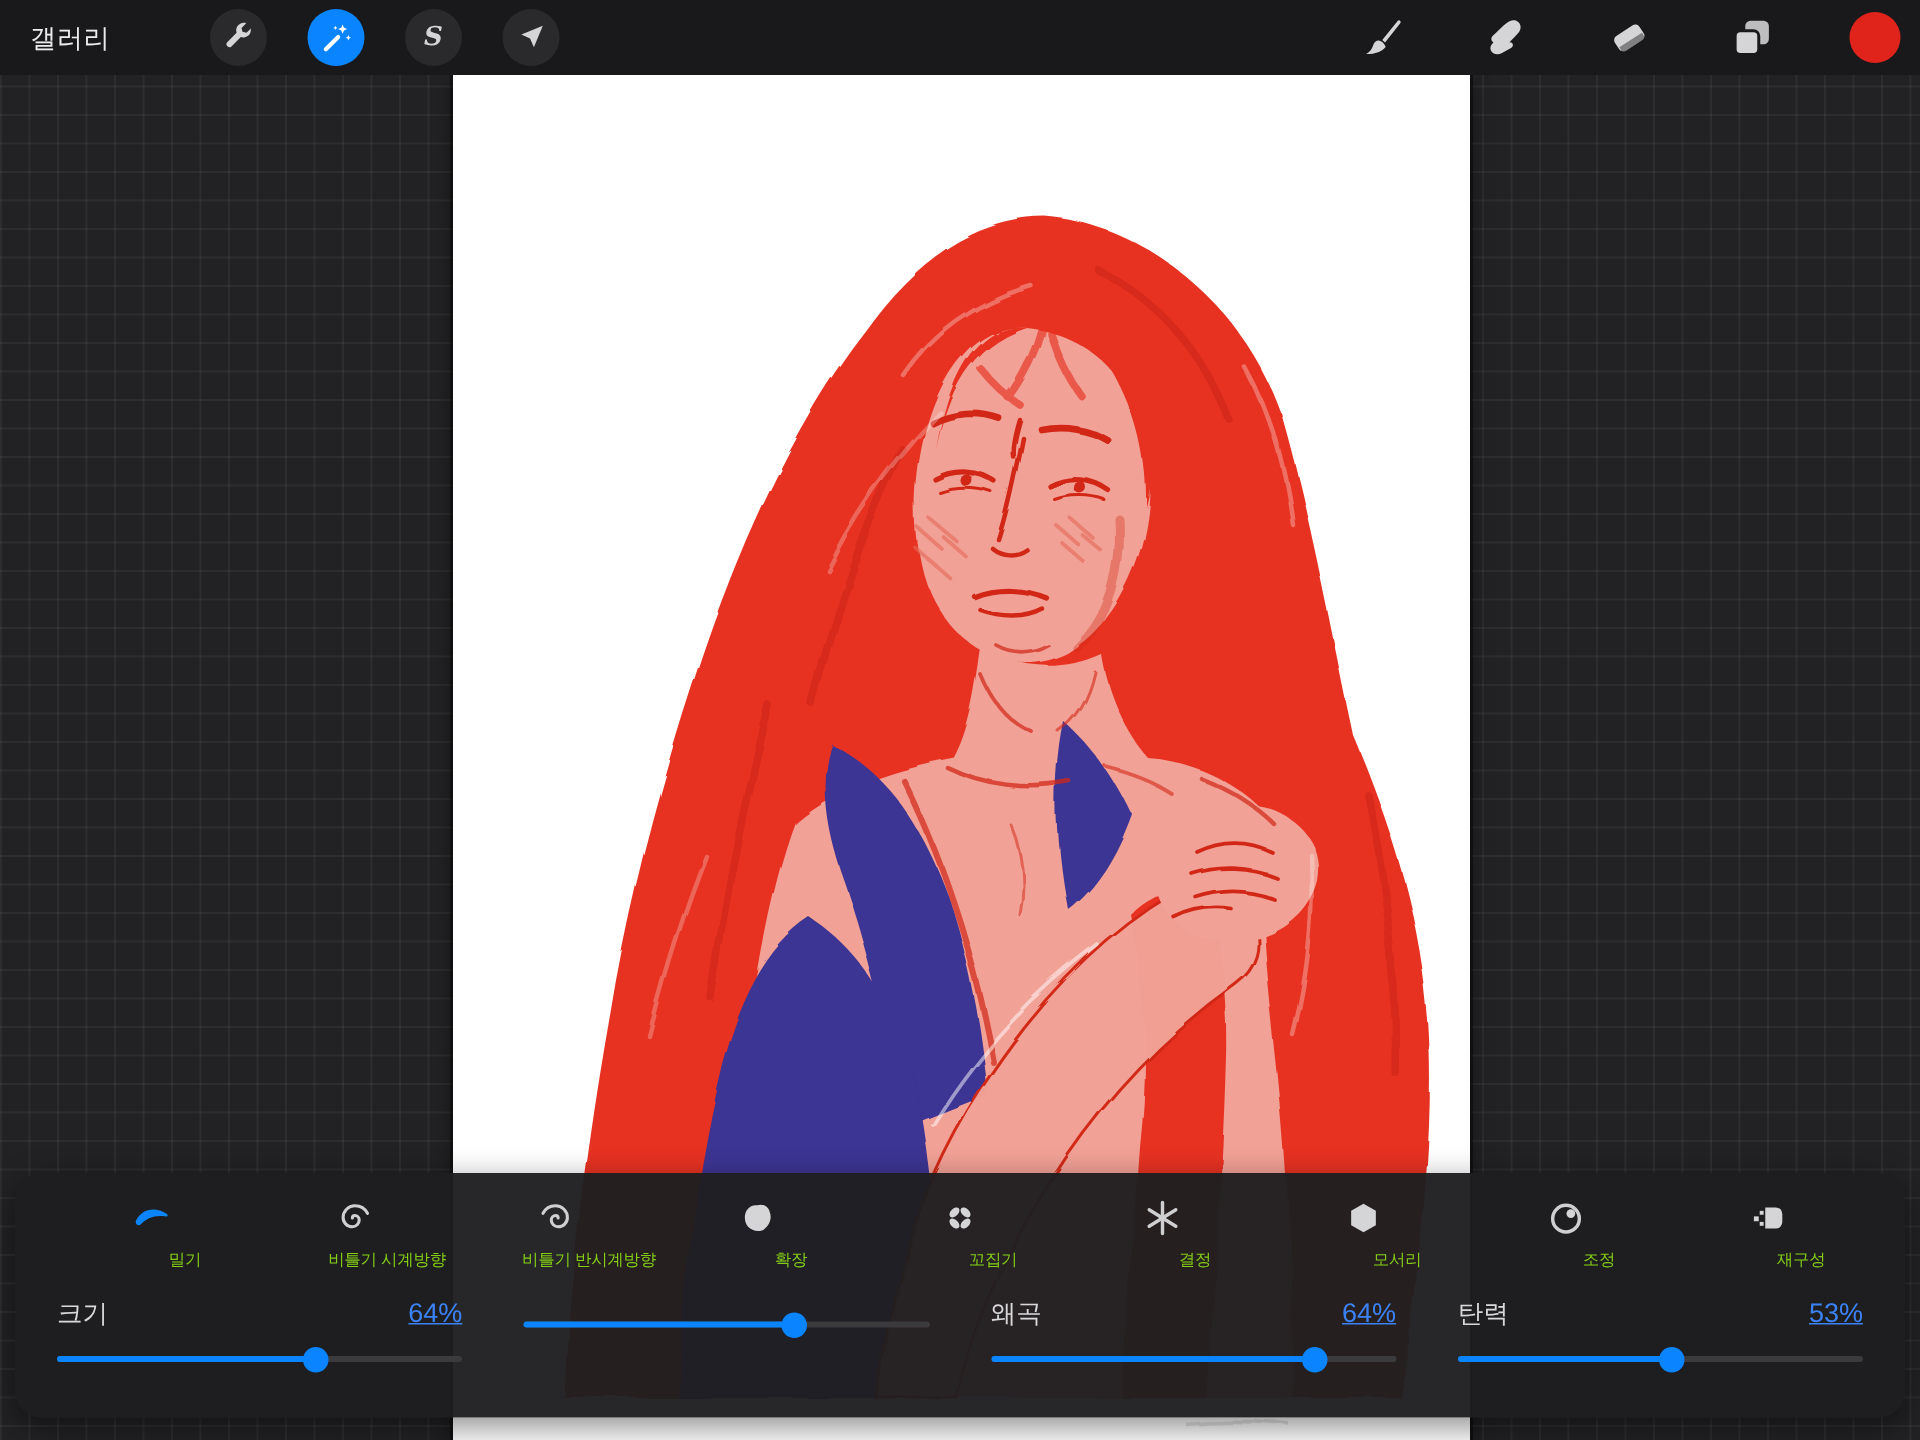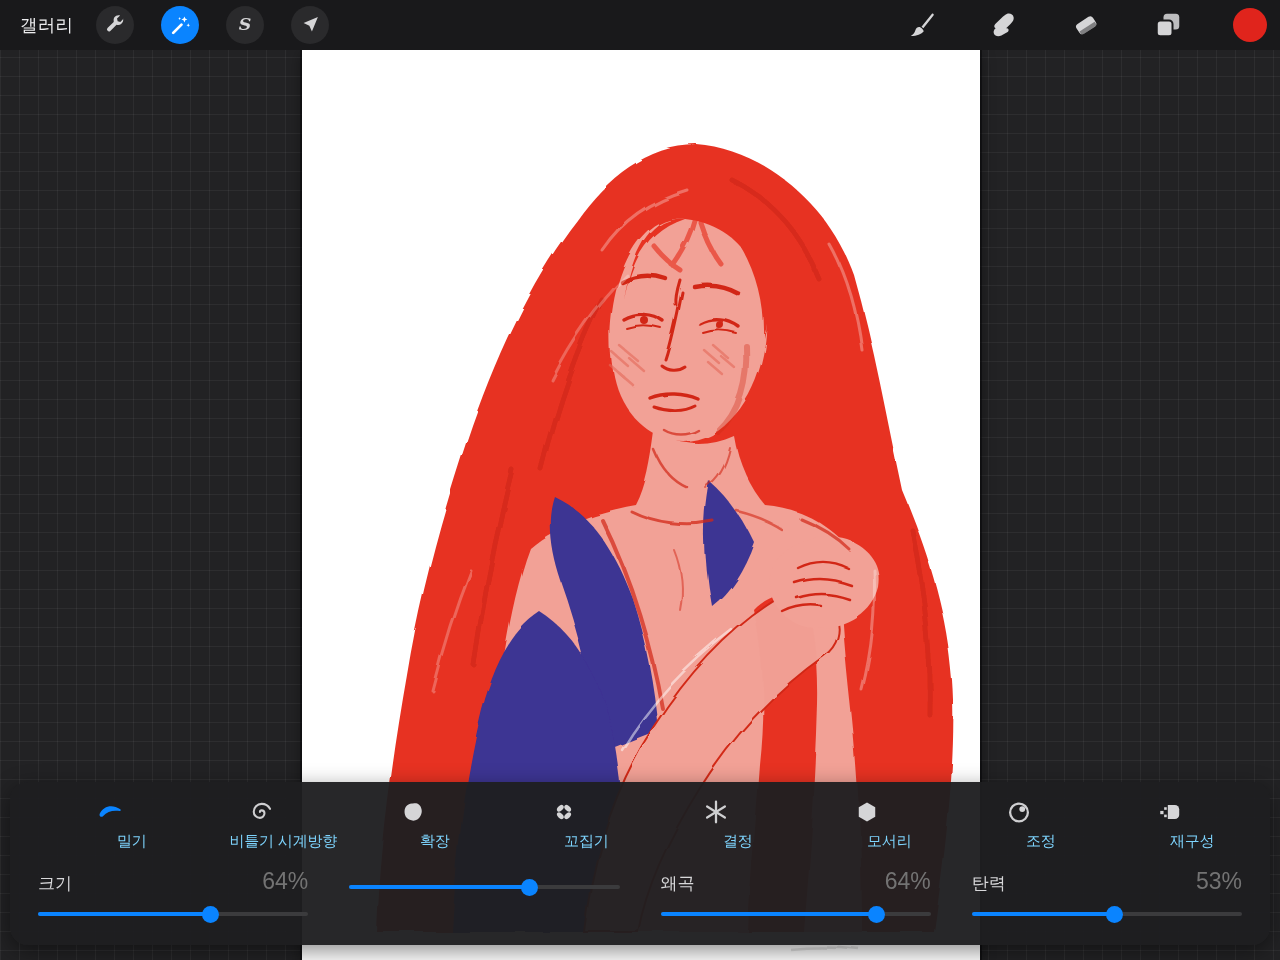--- a/index.html
+++ b/index.html
@@ -11,21 +11,21 @@
       linear-gradient(rgba(255,255,255,.05) 1px, transparent 1px),
       linear-gradient(90deg, rgba(255,255,255,.05) 1px, transparent 1px);
     background-size:19px 19px;
     position:relative;
     -webkit-font-smoothing:antialiased;
   }
 
   
   .topbar {
     position:absolute; left:0; top:0; width:1280px; height:50px;
-    background:#19191b; display:flex; align-items:center; z-index:40;
+    background:#19191b; display:flex; align-items:center; z-index:40;gap:44px;
   }
   .gallery-label { color:#ececee; font-size:17.5px; margin-left:20px; letter-spacing:.3px; }
   .tb-left { display:flex; align-items:center; gap:27px; margin-left:23px; }
   .tb-circle {
     width:38px; height:38px; border-radius:50%; background:#2a2a2c;
     display:flex; align-items:center; justify-content:center; cursor:pointer;
   }
   .tb-circle.active { background:var(--accent,#0a84ff); }
   .tb-right { display:flex; align-items:center; gap:46px; margin-left:auto; margin-right:12px; }
   .tb-flat { width:36px; height:36px; display:flex; align-items:center; justify-content:center; cursor:pointer; }
@@ -45,27 +45,27 @@
     background:rgba(30,30,32,.96); border-radius:18px; z-index:30;
     box-shadow:0 6px 22px rgba(0,0,0,.45);
     padding:15px 0 0 0;
   }
   .modes { display:flex; padding:0 24px; }
   .mode {
     flex:1 1 0; display:flex; flex-direction:column; align-items:center; cursor:pointer;
   }
   .mode .micon { height:30px; display:flex; align-items:center; justify-content:center; }
   .mode .mlabel {
-    margin-top:5px; font-size:15px; color:#7dd3fc; letter-spacing:-.2px; white-space:nowrap;margin-left:44px;
+    margin-top:5px; font-size:11px; color:#84cc16; letter-spacing:-.2px; white-space:nowrap;margin-left:44px;
   }
   .sliders { display:flex; gap:41px; padding:0 28px; margin-top:17px; }
   .slider-group { flex:1 1 0; }
   .slider-head { display:flex; justify-content:space-between; align-items:baseline; }
   .slider-head .slabel { color:#d8d8da; font-size:17px; }
-  .slider-head .svalue { color:#737373; font-size:23px; }
+  .slider-head .svalue { color:#3b82f6; font-size:18px;text-decoration:underline; }
   .slider { position:relative; height:18px; margin-top:10px; cursor:pointer; }
   .slider .track {
     position:absolute; left:0; right:0; top:7px; height:4px; border-radius:2px; background:#3b3b3d;
   }
   .slider .fill {
     position:absolute; left:0; top:7px; height:4px; border-radius:2px; background:var(--accent,#0a84ff);
   }
   .slider .thumb {
     position:absolute; right:-8px; top:-6px; width:17px; height:17px; border-radius:50%;
     background:var(--accent,#0a84ff);
@@ -256,20 +256,30 @@
 
     <div class="mode">
       <div class="micon">
           <svg width="26" height="26" viewBox="0 0 24 24">
         <path class="stroke-light" stroke-width="1.9" stroke-linecap="round" d="M11 12 a1.5 1.5 0 0 1 1.5 -1.5 a2.7 2.7 0 0 1 2.7 2.7 a4.2 4.2 0 0 1 -4.2 4.2 a5.7 5.7 0 0 1 -5.7 -5.7 a7.2 7.2 0 0 1 7.2 -7.2 a8.7 8.7 0 0 1 7.8 4.6"></path>
       </svg>
         </div>
       <div class="mlabel">비틀기 시계방향</div>
     </div>
 
+    <div class="mode">
+      <div class="micon">
+          <svg width="26" height="26" viewBox="0 0 24 24">
+        <g transform="scale(-1,1) translate(-24,0)">
+          <path class="stroke-light" stroke-width="1.9" stroke-linecap="round" d="M11 12 a1.5 1.5 0 0 1 1.5 -1.5 a2.7 2.7 0 0 1 2.7 2.7 a4.2 4.2 0 0 1 -4.2 4.2 a5.7 5.7 0 0 1 -5.7 -5.7 a7.2 7.2 0 0 1 7.2 -7.2 a8.7 8.7 0 0 1 7.8 4.6"></path>
+        </g>
+      </svg>
+        </div>
+      <div class="mlabel">비틀기 반시계방향</div>
+    </div>
 
     <div class="mode">
       <div class="micon">
           <svg width="26" height="26" viewBox="0 0 24 24">
         <path class="icon-light" d="M12 4.2 C15.2 3 19 5 19.6 8.6 C21 12 19.4 16.6 16 19 C13 20.8 8.6 20 6.2 17.4 C3.8 14.8 3.6 10 5.4 7.2 C6.8 5 9.4 3.8 12 4.2 Z"></path>
       </svg>
         </div>
       <div class="mlabel">확장</div>
     </div>
 

